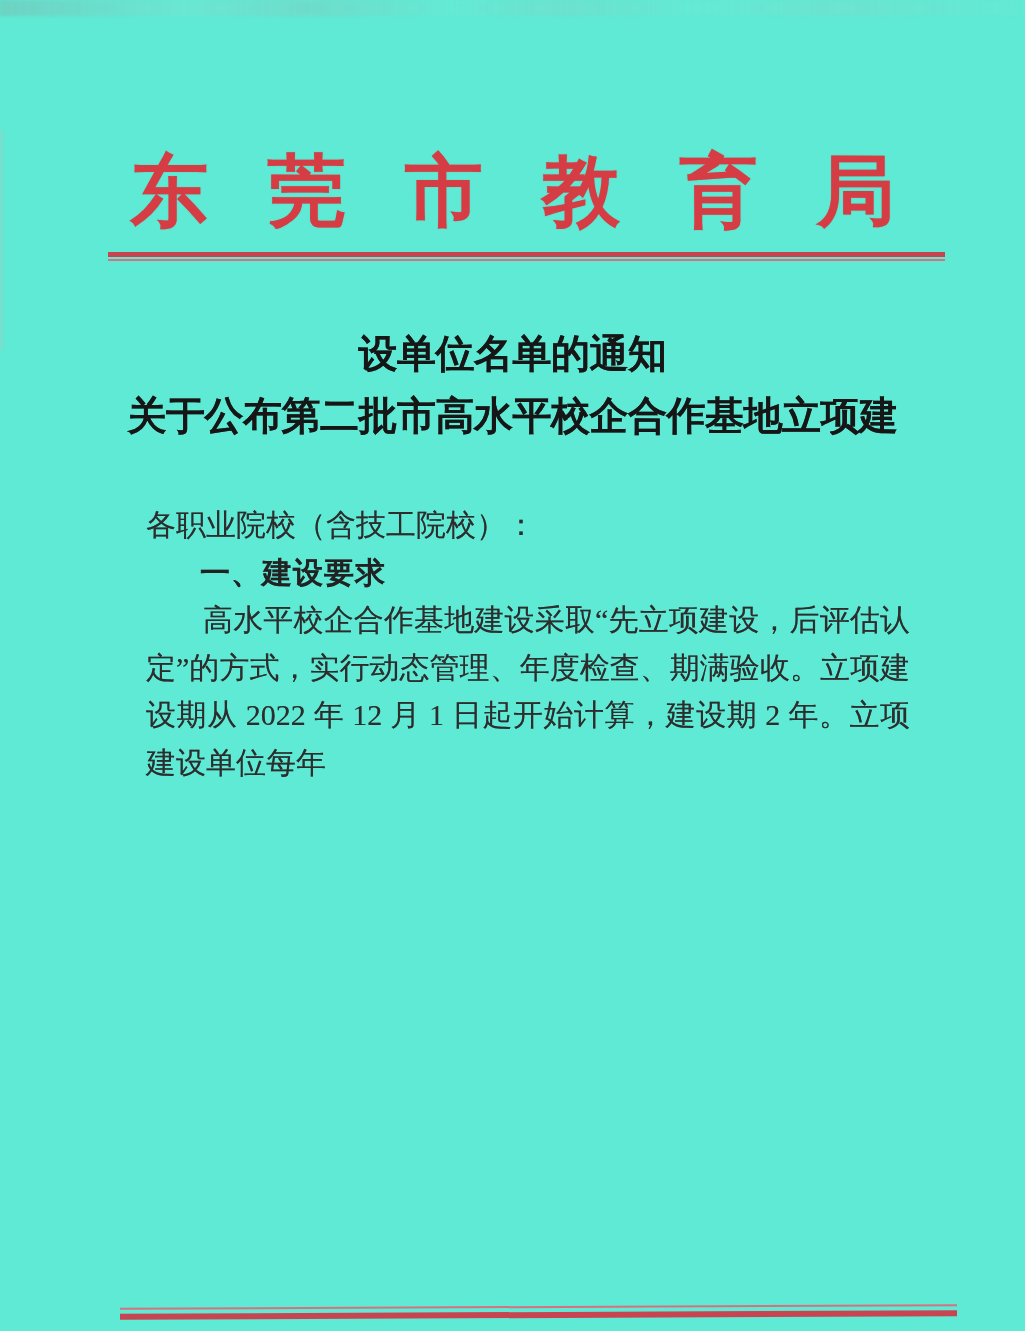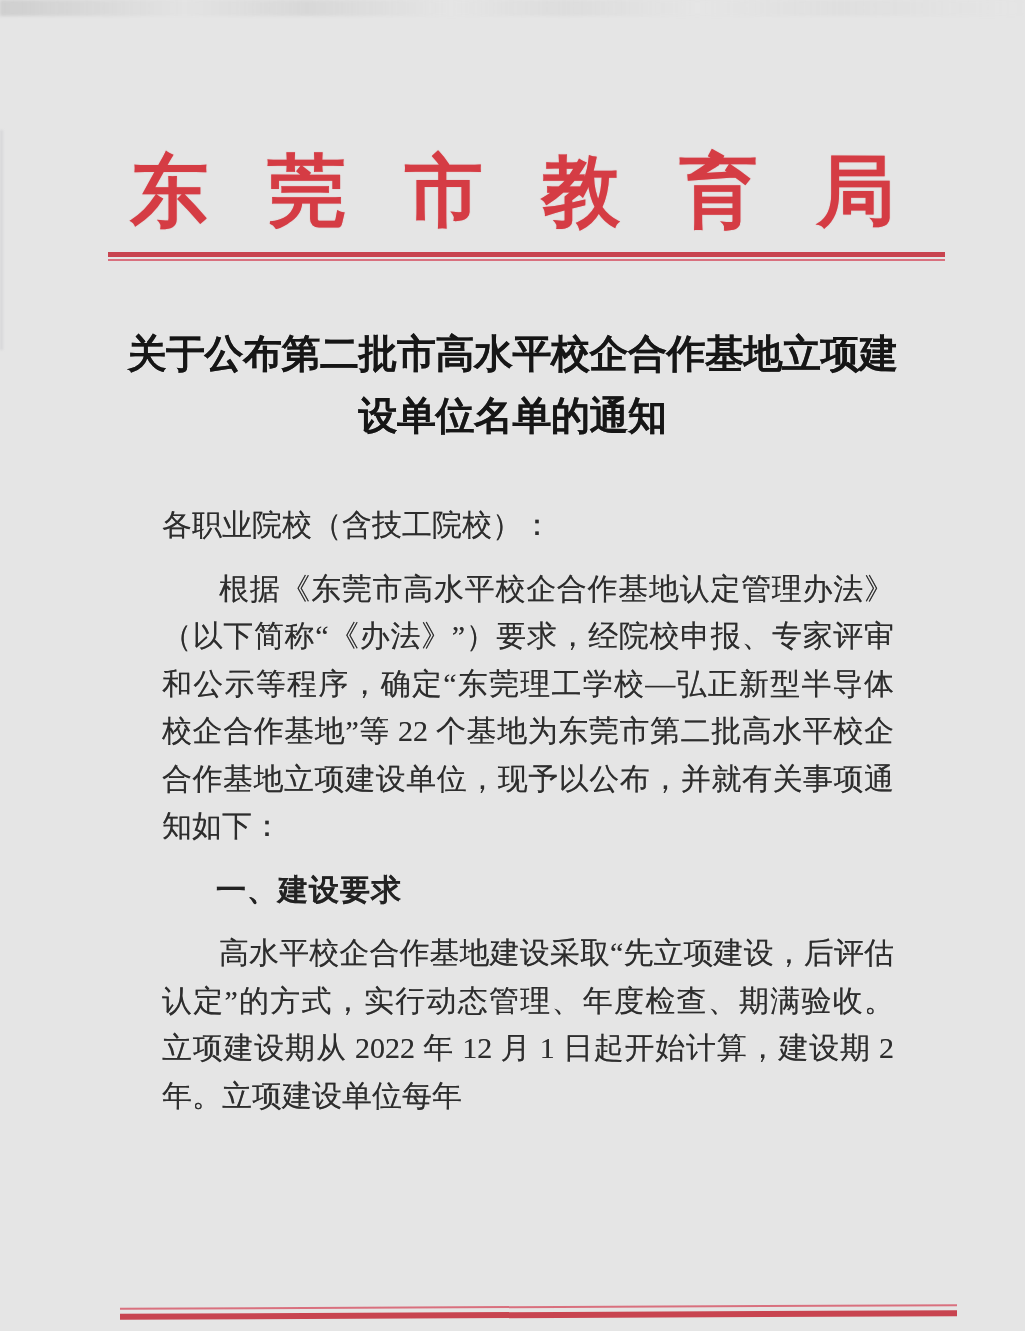--- a/index.html
+++ b/index.html
@@ -5,21 +5,21 @@
   html, body {
     margin: 0;
     padding: 0;
     background: #ffffff;
   }
   .page {
     position: relative;
     width: 1025px;
     height: 1331px;
     margin: 0 auto;
-    background: #e5e5e5;
+    background: #5eead4;
     overflow: hidden;
     font-family: "Liberation Serif", "DejaVu Serif", serif;
   }
 
   
   .scan-noise-top {
     position: absolute;
     top: 0; left: 0;
     width: 100%; height: 16px;
     background:
@@ -84,21 +84,21 @@
   
   .doc-body {
     margin: 54px 115px 0 146px;
     font-size: 30px;
     line-height: 47.5px;
     color: #2d2d2d;
     text-align: justify;
     text-shadow: 0 0 0.6px rgba(45,45,45,0.55);
   }
   .doc-body p {
-    margin: 16px;
+    margin: 0;
     padding: 0;
   }
   .doc-body p.indent {
     text-indent: 1.9em;
   }
   .doc-body p.heading {
     font-family: "Liberation Sans", "DejaVu Sans", sans-serif;
     font-weight: bold;
     color: #222222;
     text-indent: 1.8em;
@@ -134,27 +134,26 @@
 
   <div>
     <div class="agency">东莞市教育局</div>
     <div class="rule-top">
       <div class="line-thick"></div>
       <div class="line-thin"></div>
     </div>
   </div>
 
   <div class="doc-title">
+    <div>设单位名单的通知</div>
     <div>关于公布第二批市高水平校企合作基地立项建</div>
-    <div>设单位名单的通知</div>
   </div>
 
   <div class="doc-body">
     <p class="salutation">各职业院校（含技工院校）：</p>
-    <p class="indent">根据《东莞市高水平校企合作基地认定管理办法》（以下简称“《办法》”）要求，经院校申报、专家评审和公示等程序，确定“东莞理工学校—弘正新型半导体校企合作基地”等 22 个基地为东莞市第二批高水平校企合作基地立项建设单位，现予以公布，并就有关事项通知如下：</p>
     <p class="heading">一、建设要求</p>
     <p class="indent">高水平校企合作基地建设采取“先立项建设，后评估认定”的方式，实行动态管理、年度检查、期满验收。立项建设期从 2022 年 12 月 1 日起开始计算，建设期 2 年。立项建设单位每年</p>
   </div>
 
   <div class="rule-bottom">
     <div class="line-thin"></div>
     <div class="line-thick"></div>
   </div>
 
 </div>

